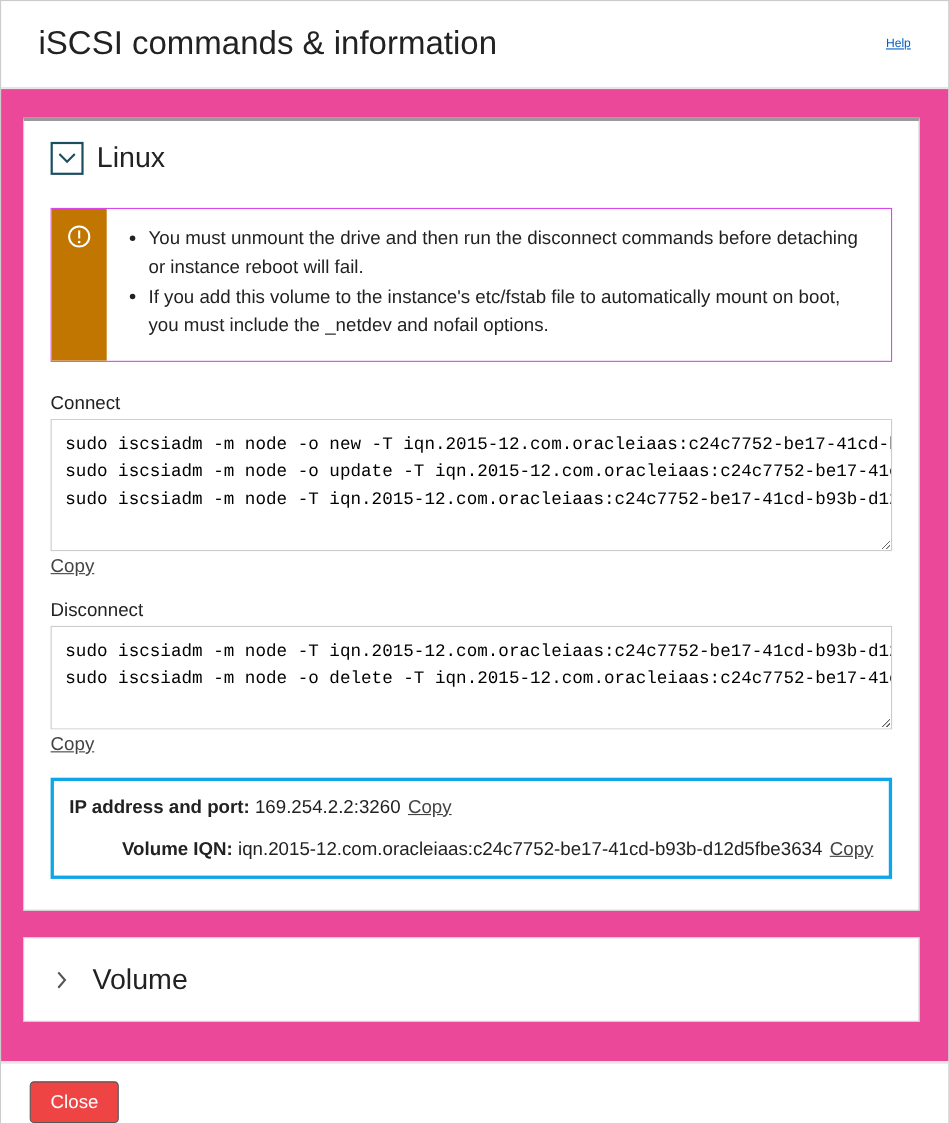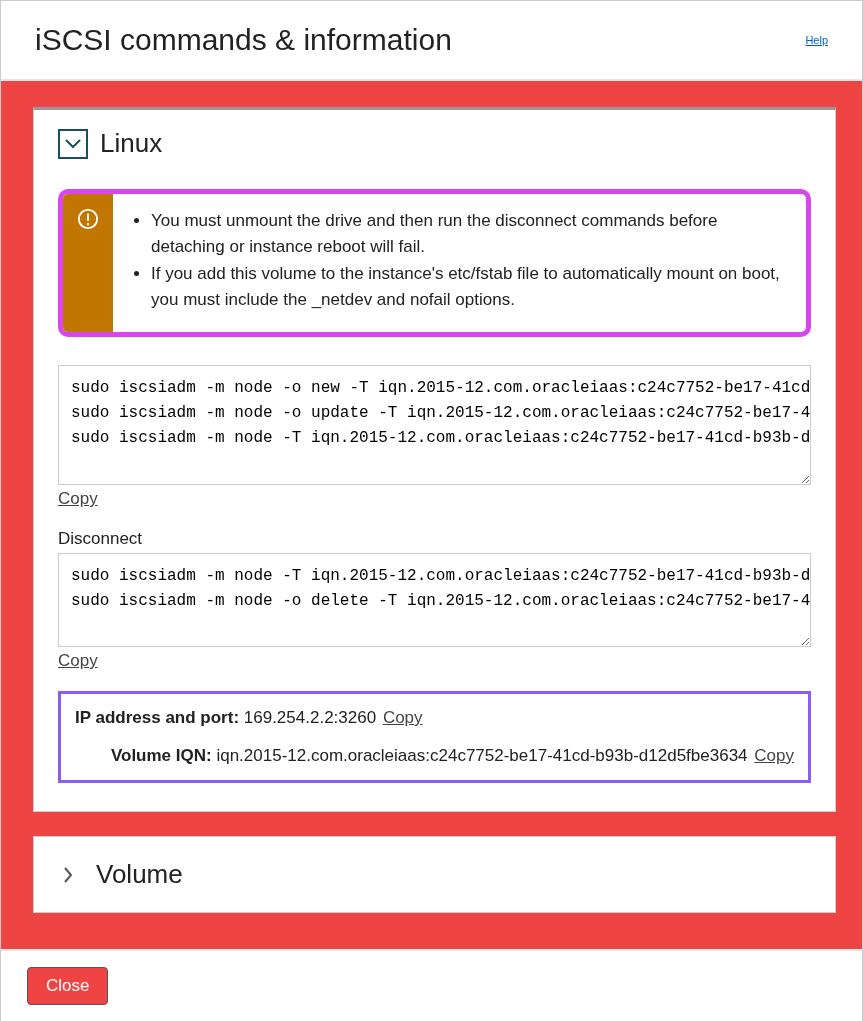--- a/index.html
+++ b/index.html
@@ -30,22 +30,22 @@
       font-size: 30px;
       font-weight: normal;
       color: #222;
     }
     .help-link {
       color: #0060c7;
       text-decoration: underline;
       font-size: 11px;
     }
     .dialog-body {
-      background: #ef4444;
-      padding: 26px 26px 12px 32px;
+      background: #ec4899;
+      padding: 26px 26px 12px 20px;
     }
     .panel {
       background: #fff;
       border: 1px solid #ccc;
       border-top: 3px solid #999;
       margin-bottom: 24px;
     }
     .panel-header {
       display: flex;
       align-items: center;
@@ -75,22 +75,22 @@
     }
     .panel-title {
       font-size: 26px;
       color: #222;
     }
     .panel-content {
       padding: 18px 24px 28px 24px;
     }
     .alert {
       display: flex;
-      border: 5px solid #d946ef;
-      border-radius: 10px;
+      border: 1px solid #d946ef;
+      border-radius: 0;
       overflow: hidden;
       margin-bottom: 28px;
     }
     .alert-icon-col {
       background: #c07600;
       width: 50px;
       display: flex;
       justify-content: center;
       padding-top: 14px;
       flex-shrink: 0;
@@ -149,21 +149,21 @@
     }
     .copy-link {
       color: #444;
       text-decoration: underline;
       font-size: 17px;
       cursor: pointer;
       display: inline-block;
       margin-top: 4px;
     }
     .highlight-box {
-      border: 3px solid #8b5cf6;
+      border: 3px solid #0ea5e9;
       padding: 14px 14px;
       margin-top: 4px;
     }
     .info-row {
       font-size: 17px;
       color: #222;
       margin-bottom: 18px;
     }
     .info-row:last-child {
       margin-bottom: 0;
@@ -232,20 +232,21 @@
           </div>
           <div class="alert-body">
             <ul>
               <li>You must unmount the drive and then run the disconnect commands before detaching or instance reboot will fail.</li>
               <li>If you add this volume to the instance's etc/fstab file to automatically mount on boot, you must include the _netdev and nofail options.</li>
             </ul>
           </div>
         </div>
 
         <div class="cmd-section">
+          <div class="cmd-label">Connect</div>
           <div class="cmd-box cmd-box-connect">sudo iscsiadm -m node -o new -T iqn.2015-12.com.oracleiaas:c24c7752-be17-41cd-b93b-d12d5fbe3634 -p 169.254.2.2:3260
 sudo iscsiadm -m node -o update -T iqn.2015-12.com.oracleiaas:c24c7752-be17-41cd-b93b-d12d5fbe3634 -n node.startup -v automatic
 sudo iscsiadm -m node -T iqn.2015-12.com.oracleiaas:c24c7752-be17-41cd-b93b-d12d5fbe3634 -p 169.254.2.2:3260 -l</div>
           <span class="copy-link">Copy</span>
         </div>
 
         <div class="cmd-section">
           <div class="cmd-label">Disconnect</div>
           <div class="cmd-box cmd-box-disconnect">sudo iscsiadm -m node -T iqn.2015-12.com.oracleiaas:c24c7752-be17-41cd-b93b-d12d5fbe3634 -p 169.254.2.2:3260 -u
 sudo iscsiadm -m node -o delete -T iqn.2015-12.com.oracleiaas:c24c7752-be17-41cd-b93b-d12d5fbe3634 -p 169.254.2.2:3260</div>

